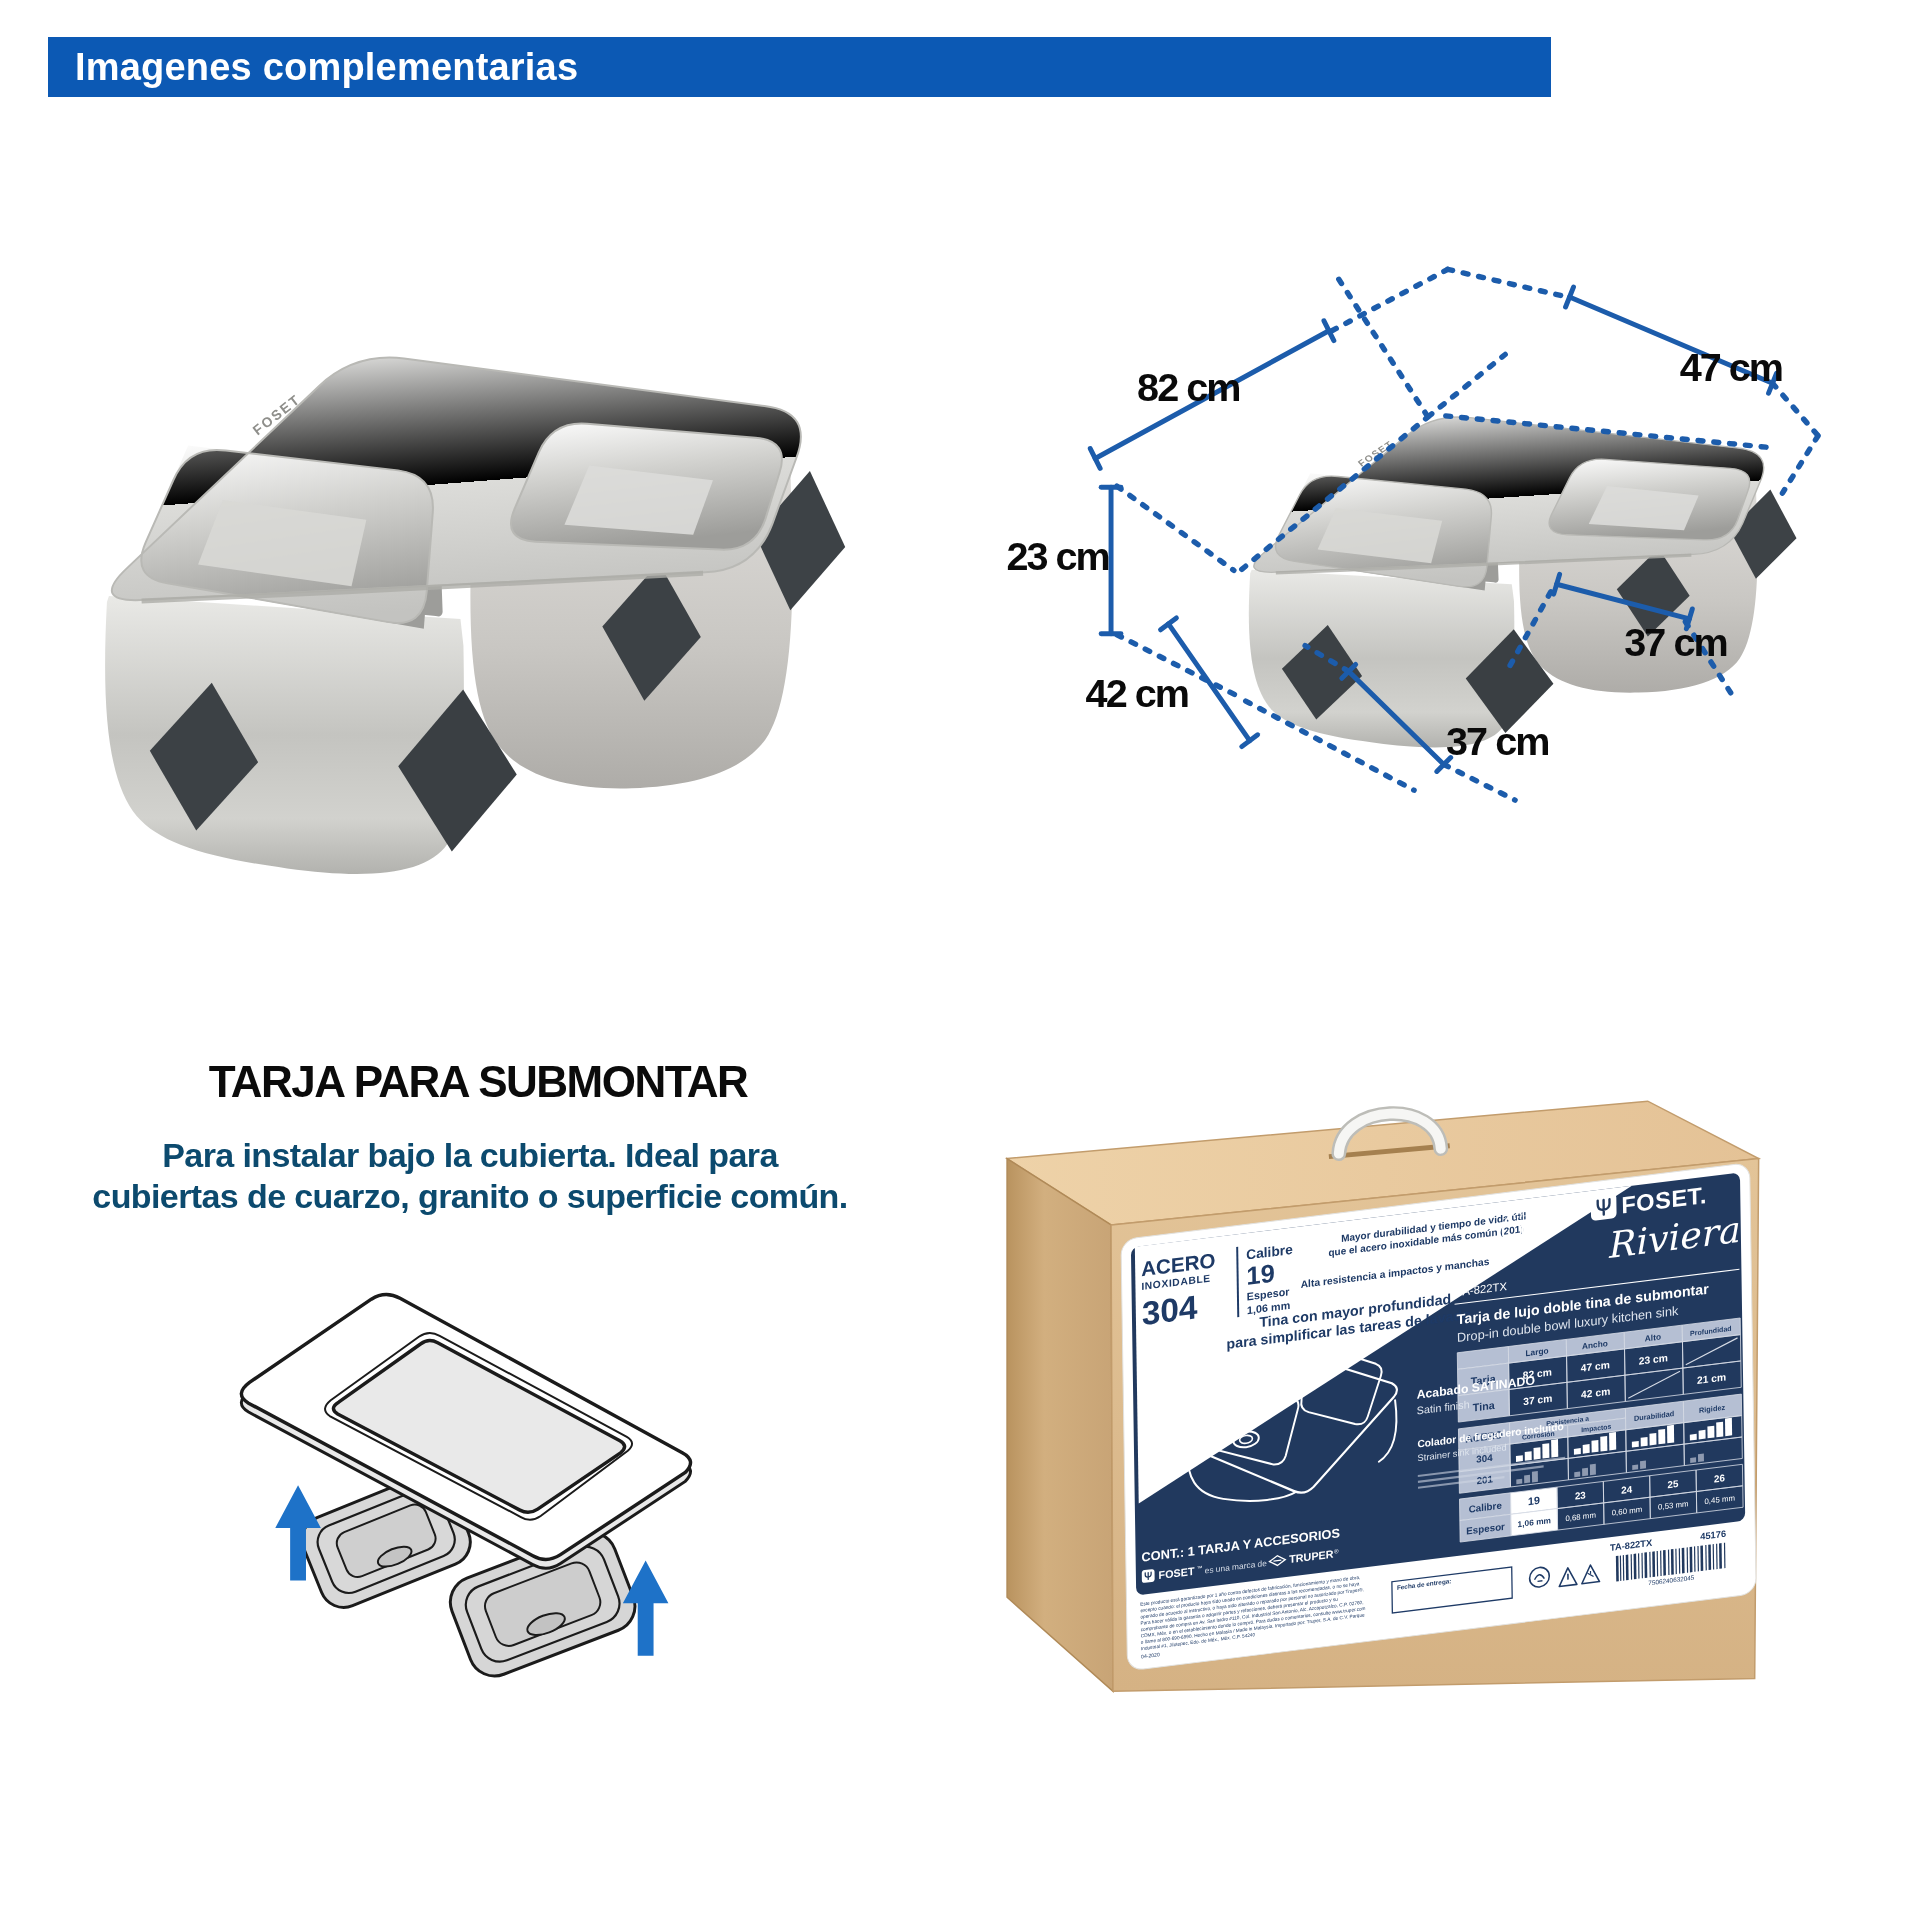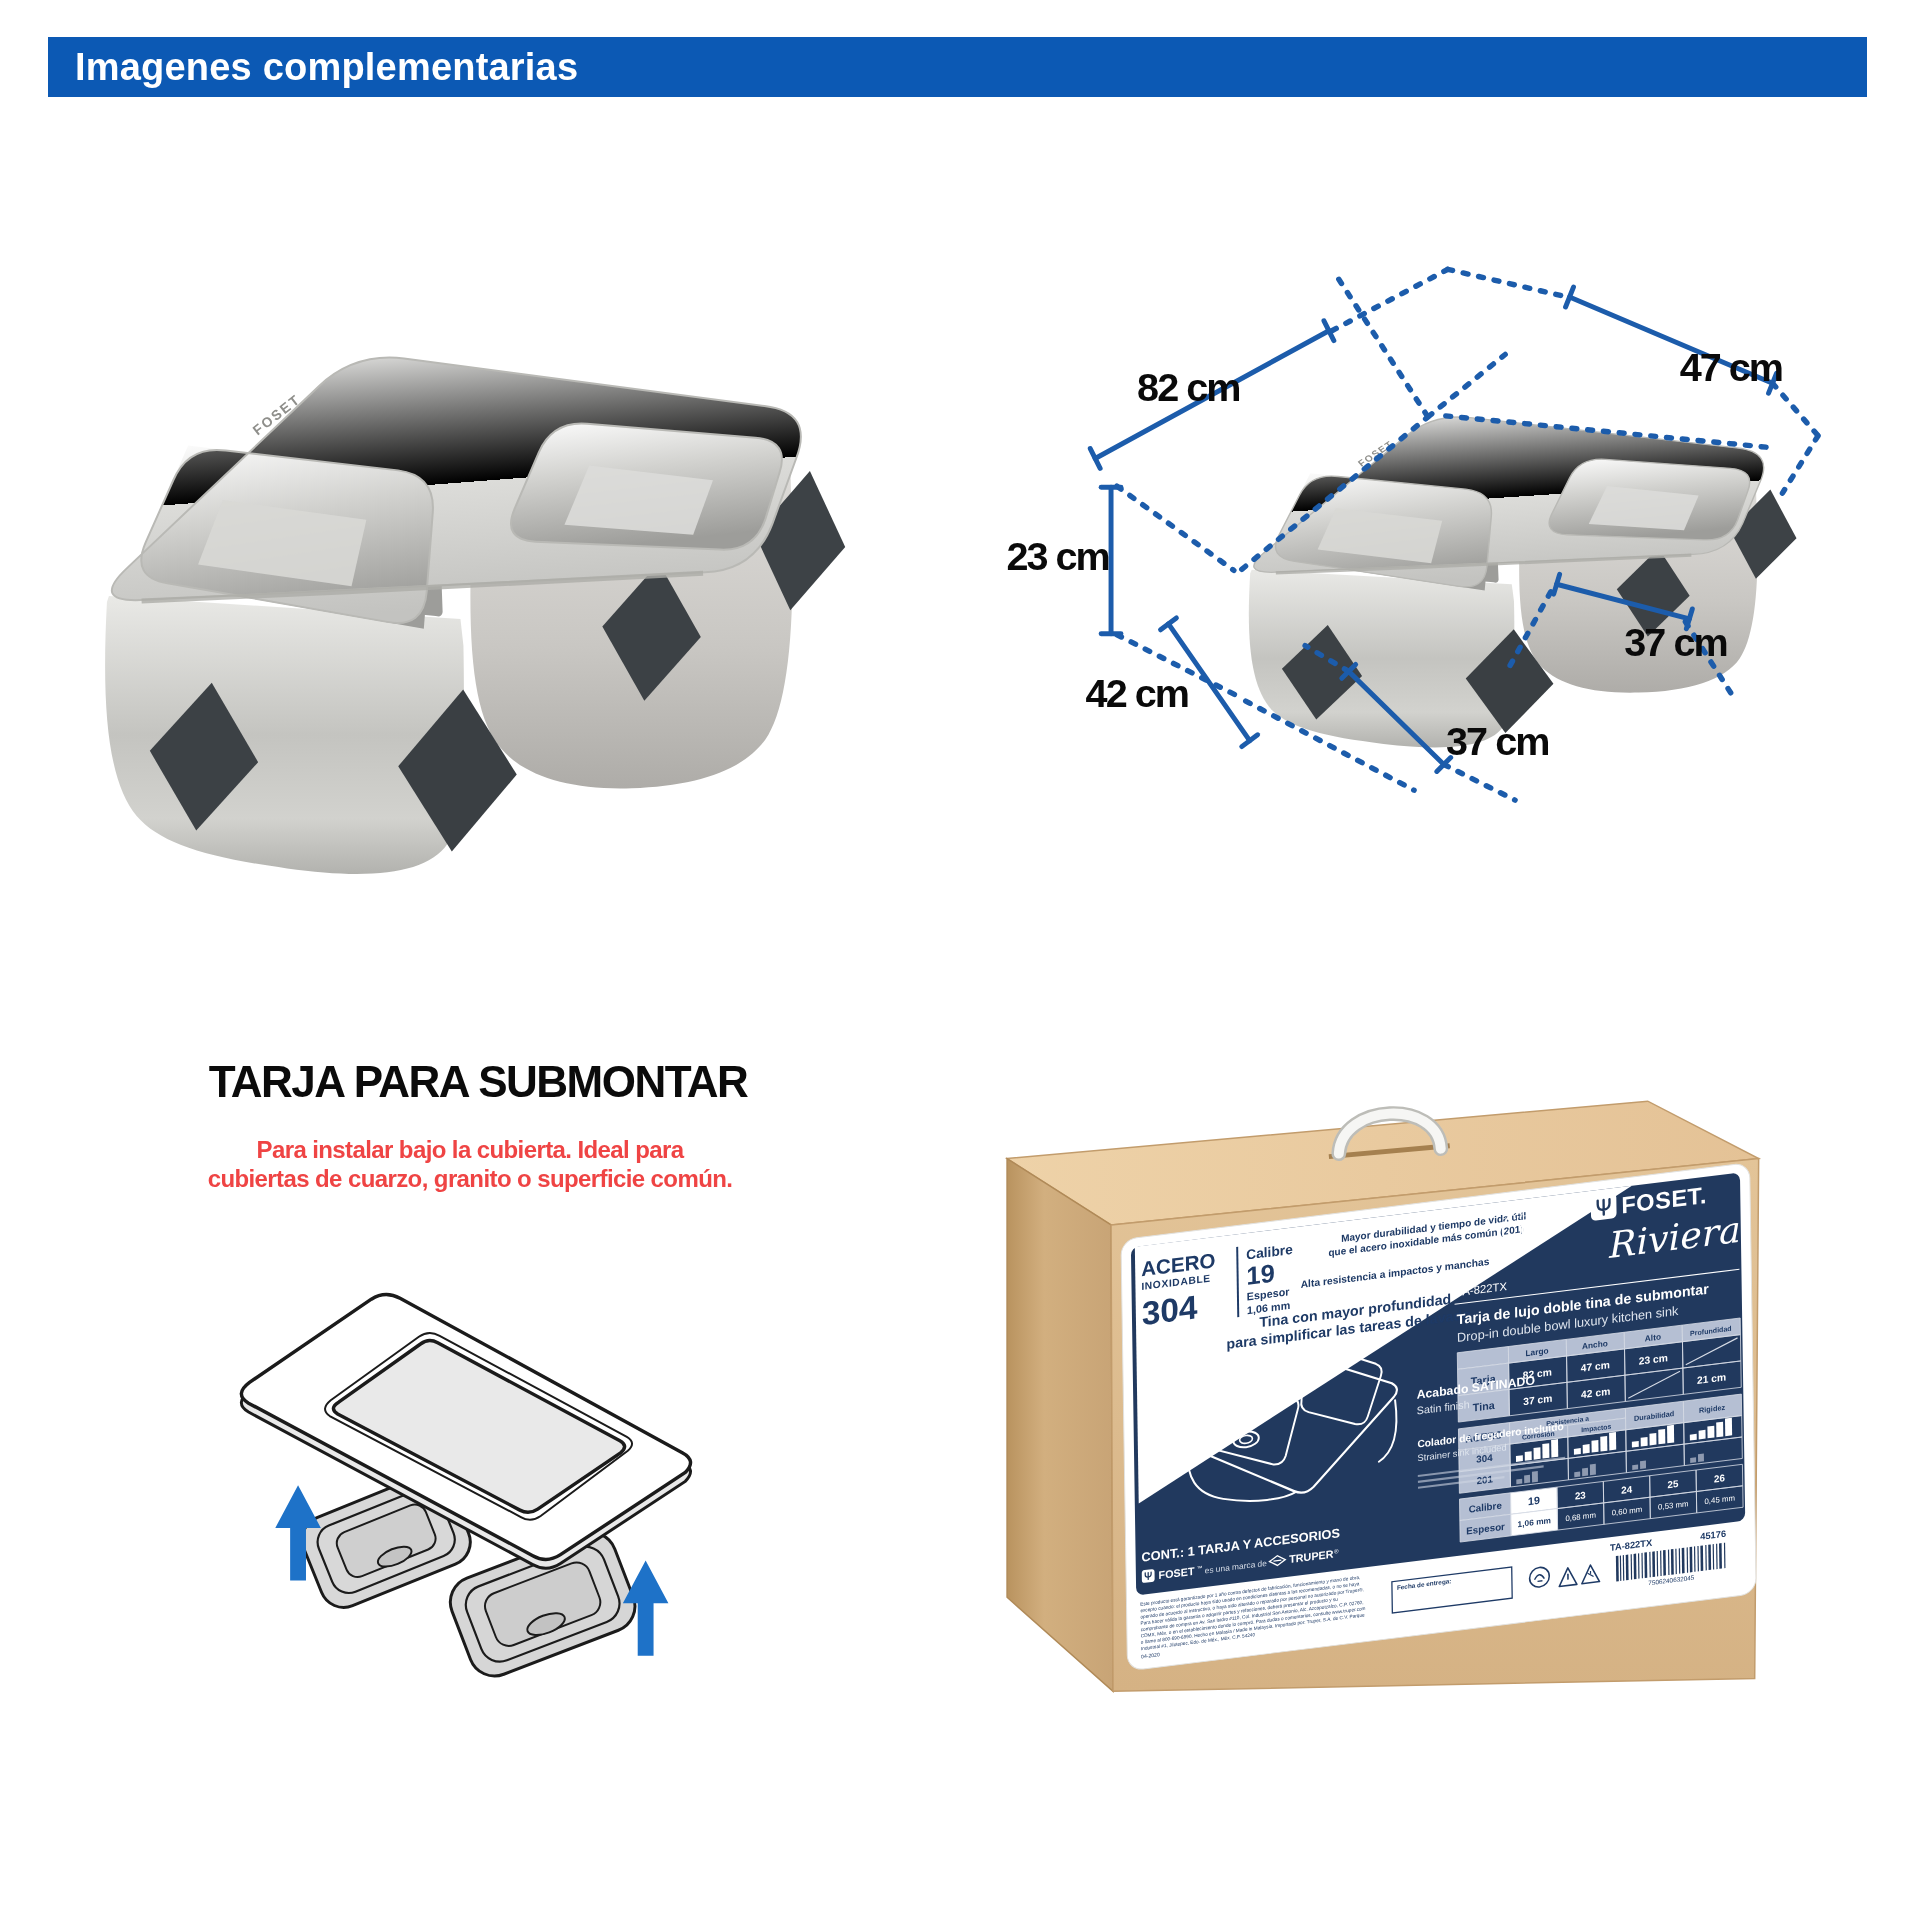--- a/index.html
+++ b/index.html
@@ -1,24 +1,24 @@
 <!DOCTYPE html>
 <html><head>
 <meta charset="utf-8">
 <style>
   html,body{margin:0;padding:0;background:#fff;}
   .page{position:relative;width:1927px;height:1927px;background:#ffffff;overflow:hidden;
         font-family:"Liberation Sans",sans-serif;}
-  .header-bar{position:absolute;left:48px;top:37px;width:1819px;height:60px;background:#0c59b4;
+  .header-bar{position:absolute;left:48px;top:37px;width:1503px;height:60px;background:#0c59b4;
         display:flex;align-items:center;padding-left:27px;box-sizing:border-box;}
   .header-bar span{color:#ffffff;font-size:38px;font-weight:bold;letter-spacing:0.2px;}
   .section-title{position:absolute;left:156px;top:1057px;width:644px;text-align:center;
         font-size:44px;font-weight:bold;color:#0b0b0b;letter-spacing:-1.5px;}
   .section-desc{position:absolute;left:87px;top:1135px;width:766px;text-align:center;
-        font-size:24px;font-weight:bold;color:#ef4444;line-height:1.22;letter-spacing:-0.6px;}
+        font-size:34px;font-weight:bold;color:#0c4a6e;line-height:1.22;letter-spacing:-0.6px;}
   svg.scene{position:absolute;left:0;top:0;}
   svg text{font-family:"Liberation Sans",sans-serif;}
   .dim-label{font-size:40px;font-weight:bold;fill:#0a0a0a;letter-spacing:-2px;}
   .riviera{font-family:"DejaVu Serif",serif;font-style:italic;}
 </style>
 </head>
 <body>
 
 <div class="page">
 

